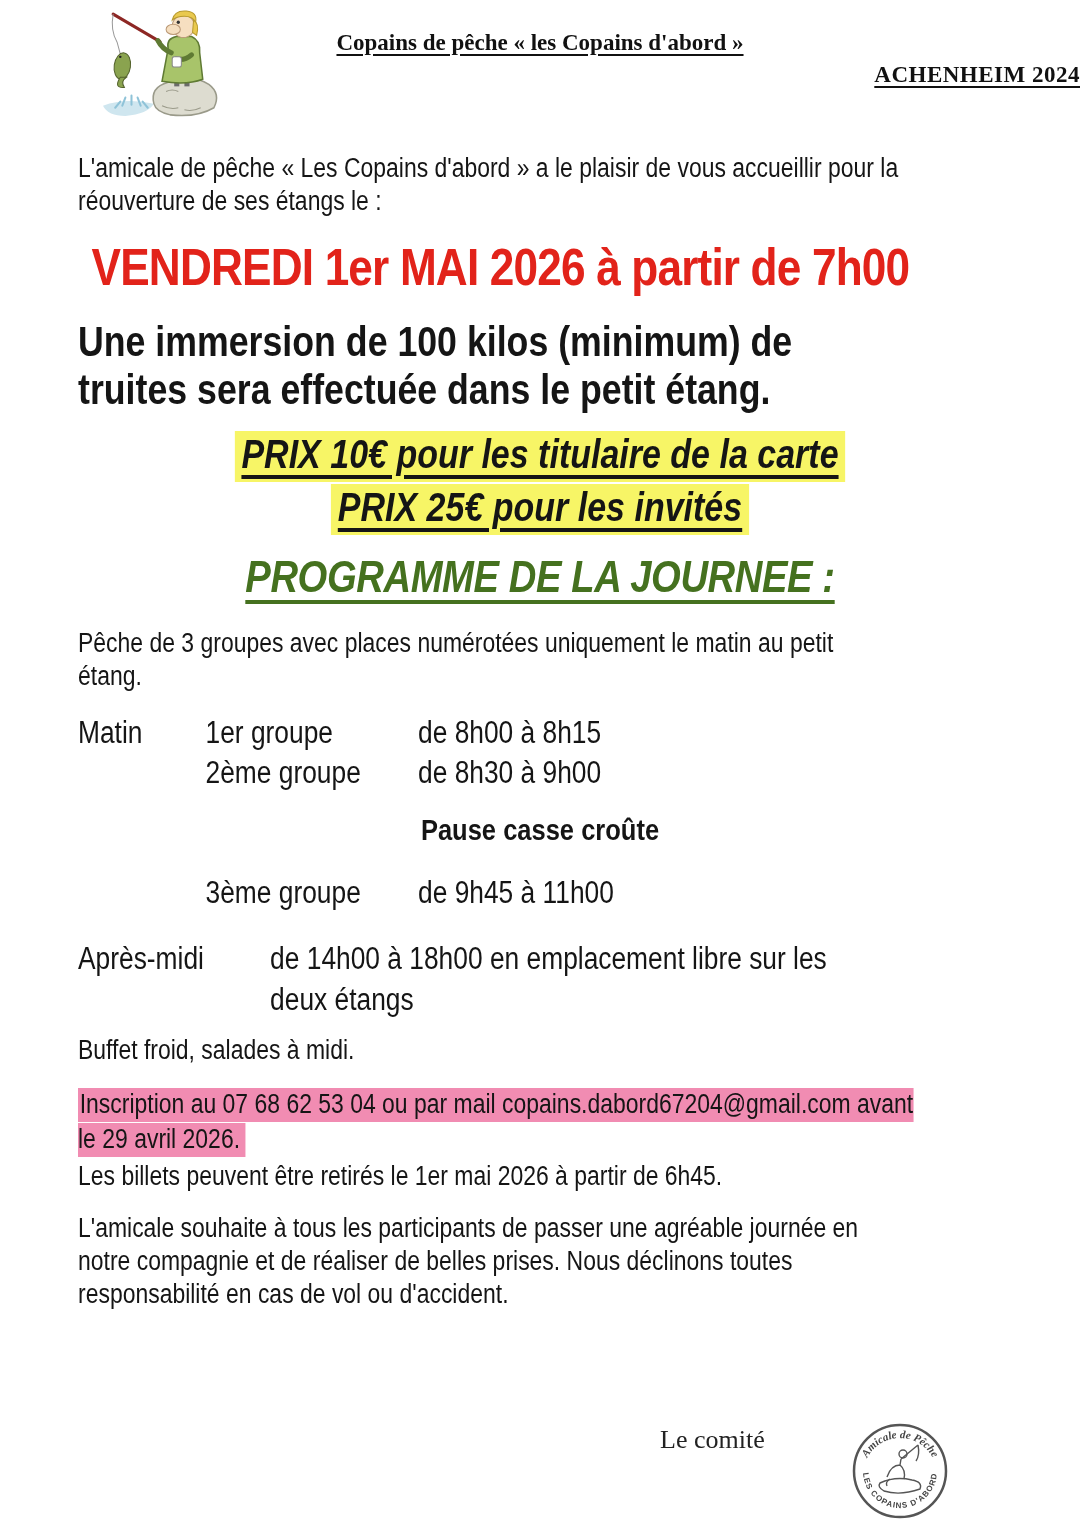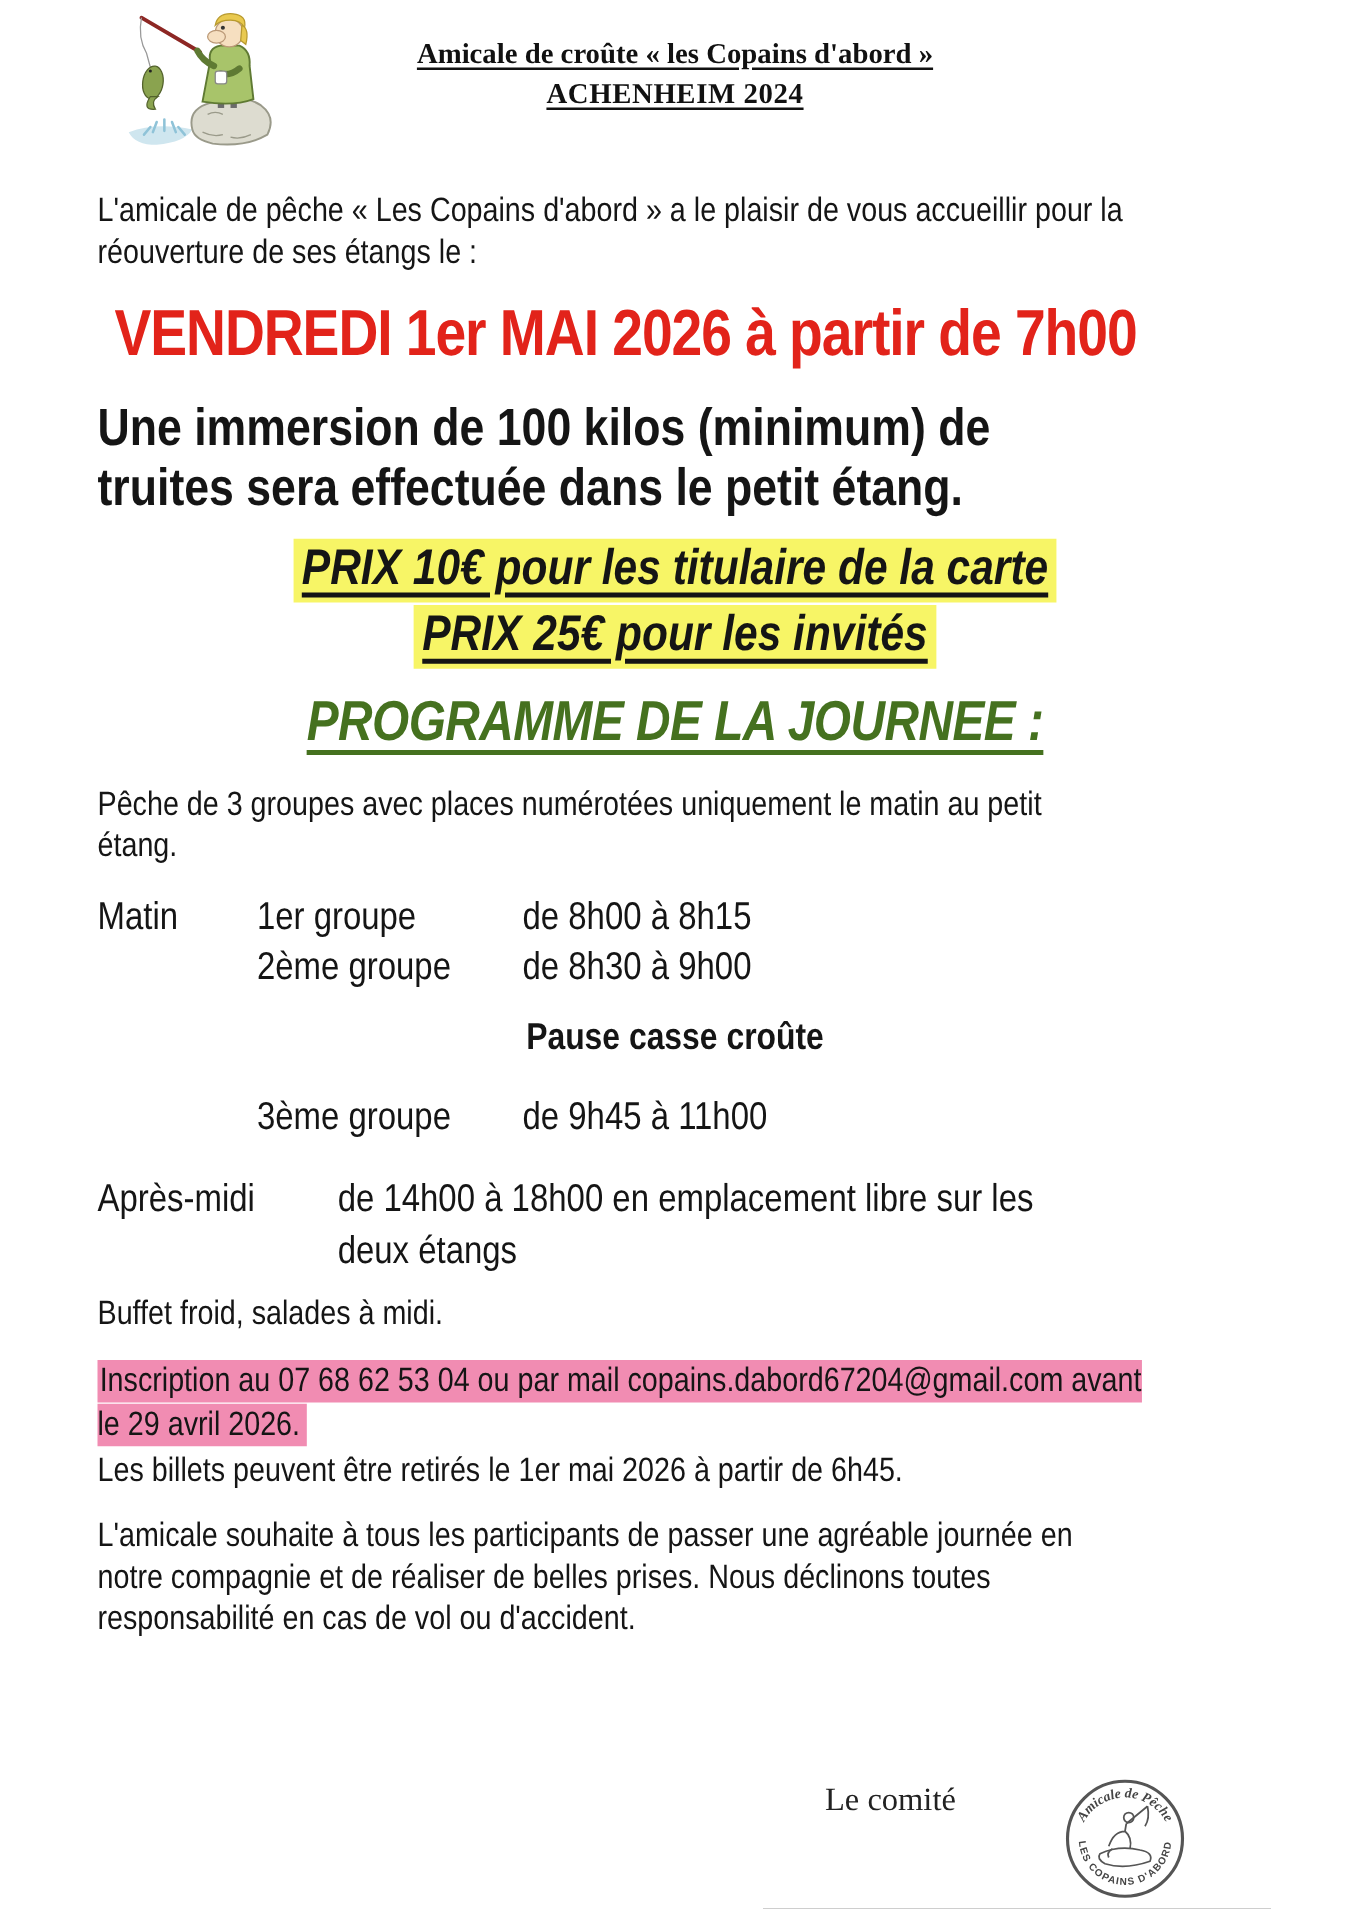--- a/index.html
+++ b/index.html
@@ -15,21 +15,21 @@
   .cond-c { transform:scaleX(0.85); transform-origin:center top; }
   .prewrap { white-space:pre-line; }
 
   
   .hdr { position:relative; height:138px; }
   .fisher { position:absolute; left:94px; top:8px; width:134px; height:114px; }
   .hdr-titles { text-align:center; padding-top:30px;
     font-family:"Liberation Serif", serif; font-weight:bold; color:#111; }
   .hdr-t1, .hdr-t2 { font-size:23px; text-decoration:underline;
     text-decoration-thickness:2px; text-underline-offset:4px; }
-  .hdr-t2 { margin-top:6px; letter-spacing:.5px; }
+  .hdr-t2 { margin-top:6px; letter-spacing:.5px;text-align:right; }
 
   .body-text { font-size:27px; line-height:1.22; }
   .intro { margin-top:14px; }
 
   .event-date { margin-top:20px; padding-left:16px; font-size:52px; font-weight:bold;
     letter-spacing:-1px; line-height:1.15; color:var(--red,#e2231a); }
 
   .immersion { margin-top:20px; font-size:42px; font-weight:bold; line-height:1.16; }
 
   .prices { margin-top:16px; text-align:center; }
@@ -89,21 +89,21 @@
       <path d="M75,44 Q66,40 62,32" stroke="#5f7a33" stroke-width="5" fill="none" stroke-linecap="round"></path>
       <path d="M95,46 Q88,52 80,50" stroke="#5f7a33" stroke-width="5" fill="none" stroke-linecap="round"></path>
       <rect x="76" y="48" width="9" height="10" rx="2" fill="#fff" stroke="#888"></rect>
       <circle cx="87" cy="18" r="11" fill="#f6dfc0" stroke="#bb9977"></circle>
       <ellipse cx="77" cy="21" rx="7" ry="5" fill="#f6dfc0" stroke="#bb9977"></ellipse>
       <circle cx="82" cy="14" r="1.6" fill="#333"></circle>
       <path d="M76,12 Q78,2 90,3 Q101,4 99,14 Q96,8 88,8 Q80,8 76,12 Z" fill="#e9c94f" stroke="#b89a2e"></path>
       <path d="M97,12 Q103,15 100,27 L96,24 Z" fill="#e9c94f" stroke="#b89a2e"></path>
     </svg>
     <div class="hdr-titles">
-      <div class="hdr-t1">Amicale de croûte « les Copains d'abord »</div>
+      <div class="hdr-t1">Copains de pêche « les Copains d'abord »</div>
       <div class="hdr-t2">ACHENHEIM 2024</div>
     </div>
   </div>
 
   <div class="content">
 
     <p class="body-text prewrap cond intro">L'amicale de pêche « Les Copains d'abord » a le plaisir de vous accueillir pour la
 réouverture de ses étangs le :</p>
 
     <div class="event-date cond">VENDREDI 1er MAI 2026 à partir de 7h00</div>

